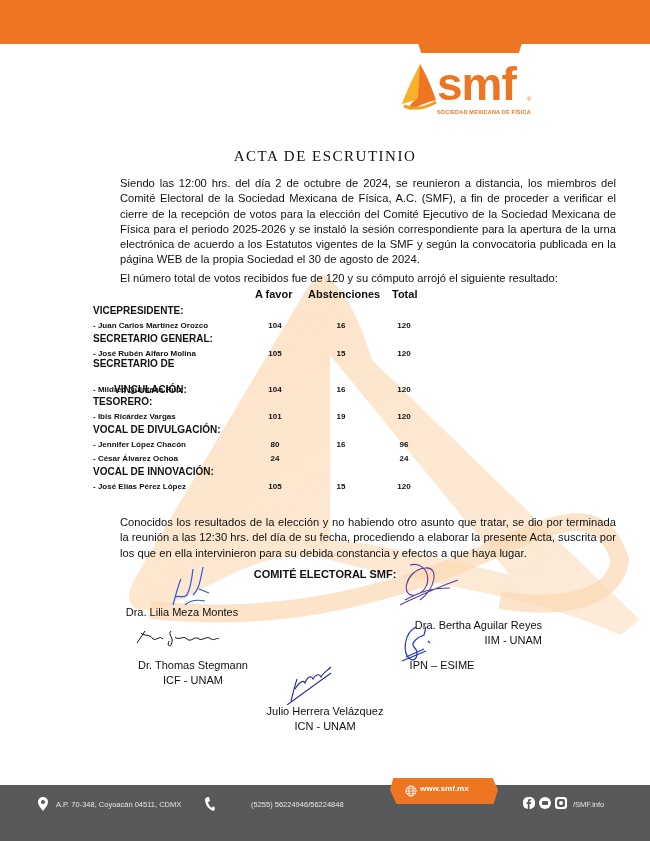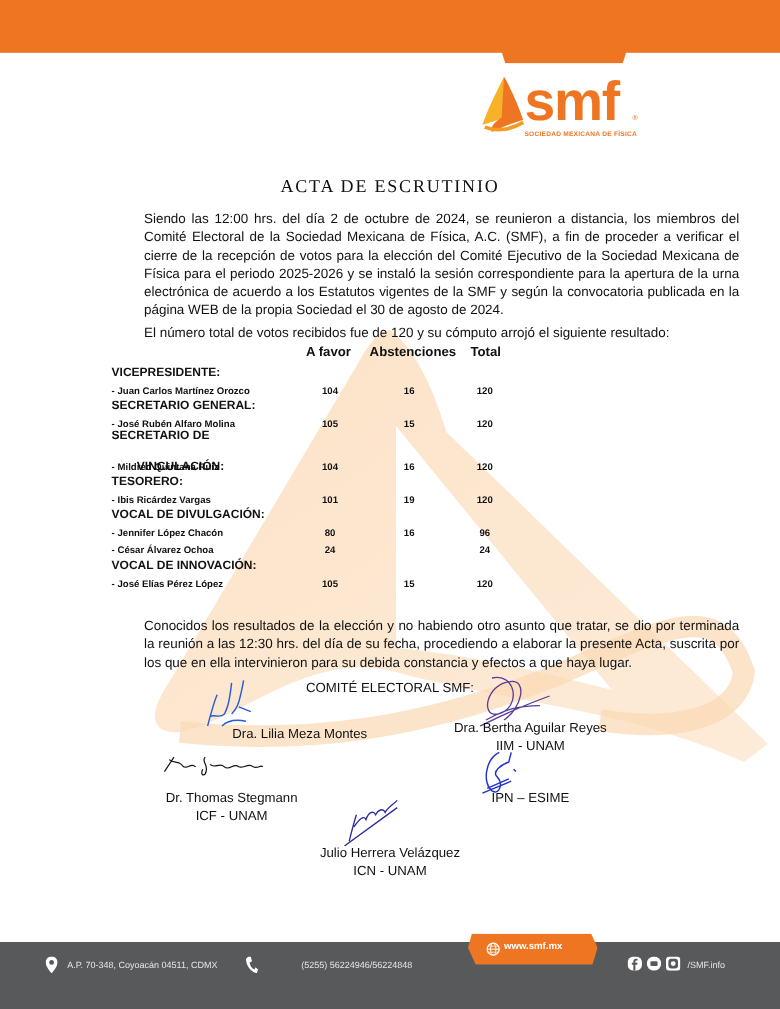--- a/index.html
+++ b/index.html
@@ -18,21 +18,21 @@
            font-family:"Liberation Serif", serif; font-size:15px; letter-spacing:1.5px; font-variant:small-caps; font-weight:normal; }
   .para { position:absolute; left:90px; width:496px; font-size:11.2px; line-height:15.3px; text-align:justify; color:#111;margin-left:30px; }
   .p1 { top:176px; }
   .p2 { top:271px; }
   .p3 { top:515px; }
   .thead { position:absolute; top:288px; font-weight:bold; font-size:11px; }
   .row { position:absolute; left:93px; font-size:8px; font-weight:bold; }
   .cat { position:absolute; left:93px; font-size:10px; font-weight:bold; line-height:11.5px; }
   .num { position:absolute; font-size:8px; font-weight:bold; width:40px; text-align:center; }
   .c1 { left:255px; } .c2 { left:321px; } .c3 { left:384px; }
-  .committee { position:absolute; left:0; width:650px; top:568px; text-align:center; font-weight:normal; font-size:11px; }
+  .committee { position:absolute; left:0; width:650px; top:568px; text-align:center; font-weight:bold; font-size:11px; }
   .sig { position:absolute; text-align:center; font-size:11px; line-height:14.5px; width:200px; }
   .sig-svg { position:absolute; }
   .footer { position:absolute; left:0; top:785px; width:650px; height:56px; background:#58595b; }
   .ftab { position:absolute; left:390px; top:778px; width:108px; height:26px; background:#ee7623;
           clip-path:polygon(3% 0,95% 0,100% 45%,96% 100%,6% 100%,0 45%); }
   .ftab-text { position:absolute; left:420px; top:784px; font-size:8px; font-weight:bold; color:#fff; }
   .ftxt { position:absolute; color:#e6e6e6; font-size:7.5px; top:800px; }
   .ficon { position:absolute; }
 </style>
 </head>
@@ -124,24 +124,24 @@
 <svg class="sig-svg" style="left:135px;top:627px;" width="85" height="22" viewBox="0 0 85 22">
   <path d="M2 16 L10 4 M6 6 C10 10 14 6 18 12 C22 14 24 8 28 12 M36 4 C32 8 40 10 36 18 C34 20 32 18 34 14 M40 10 C44 14 48 8 52 12 C56 16 60 8 64 12 C68 14 72 8 76 12 C80 14 82 10 84 12" stroke="#111" stroke-width="1" fill="none"></path>
 </svg>
 <svg class="sig-svg" style="left:396px;top:623px;" width="40" height="40" viewBox="0 0 40 40">
   <path d="M20 4 C8 10 6 30 14 36 C20 40 24 30 18 24 C14 20 22 14 28 12 L30 4 M32 18 L34 20 M6 38 L30 28 M10 34 L28 26" stroke="#2233cc" stroke-width="1.2" fill="none"></path>
 </svg>
 <svg class="sig-svg" style="left:285px;top:665px;" width="50" height="40" viewBox="0 0 50 40">
   <path d="M6 36 C8 28 10 20 12 14 M10 24 C14 18 18 14 20 18 C22 12 26 10 28 14 C30 10 34 8 36 12 C38 8 42 6 46 2 M2 40 L46 8" stroke="#2a2a9b" stroke-width="1.1" fill="none"></path>
 </svg>
 
-<div class="sig" style="left:106px;top:605px;text-align:right;">
+<div class="sig" style="left:82px;top:605px;">
   <div>Dra. Lilia Meza Montes</div>
 </div>
-<div class="sig" style="left:342px;top:600px;">
+<div class="sig" style="left:342px;top:618px;text-align:right;">
   <div>Dra. Bertha Aguilar Reyes</div>
   <div>IIM - UNAM</div>
 </div>
 <div class="sig" style="left:93px;top:658px;">
   <div>Dr. Thomas Stegmann</div>
   <div>ICF - UNAM</div>
 </div>
 <div class="sig" style="left:342px;top:658px;">
   <div>IPN – ESIME</div>
 </div>

